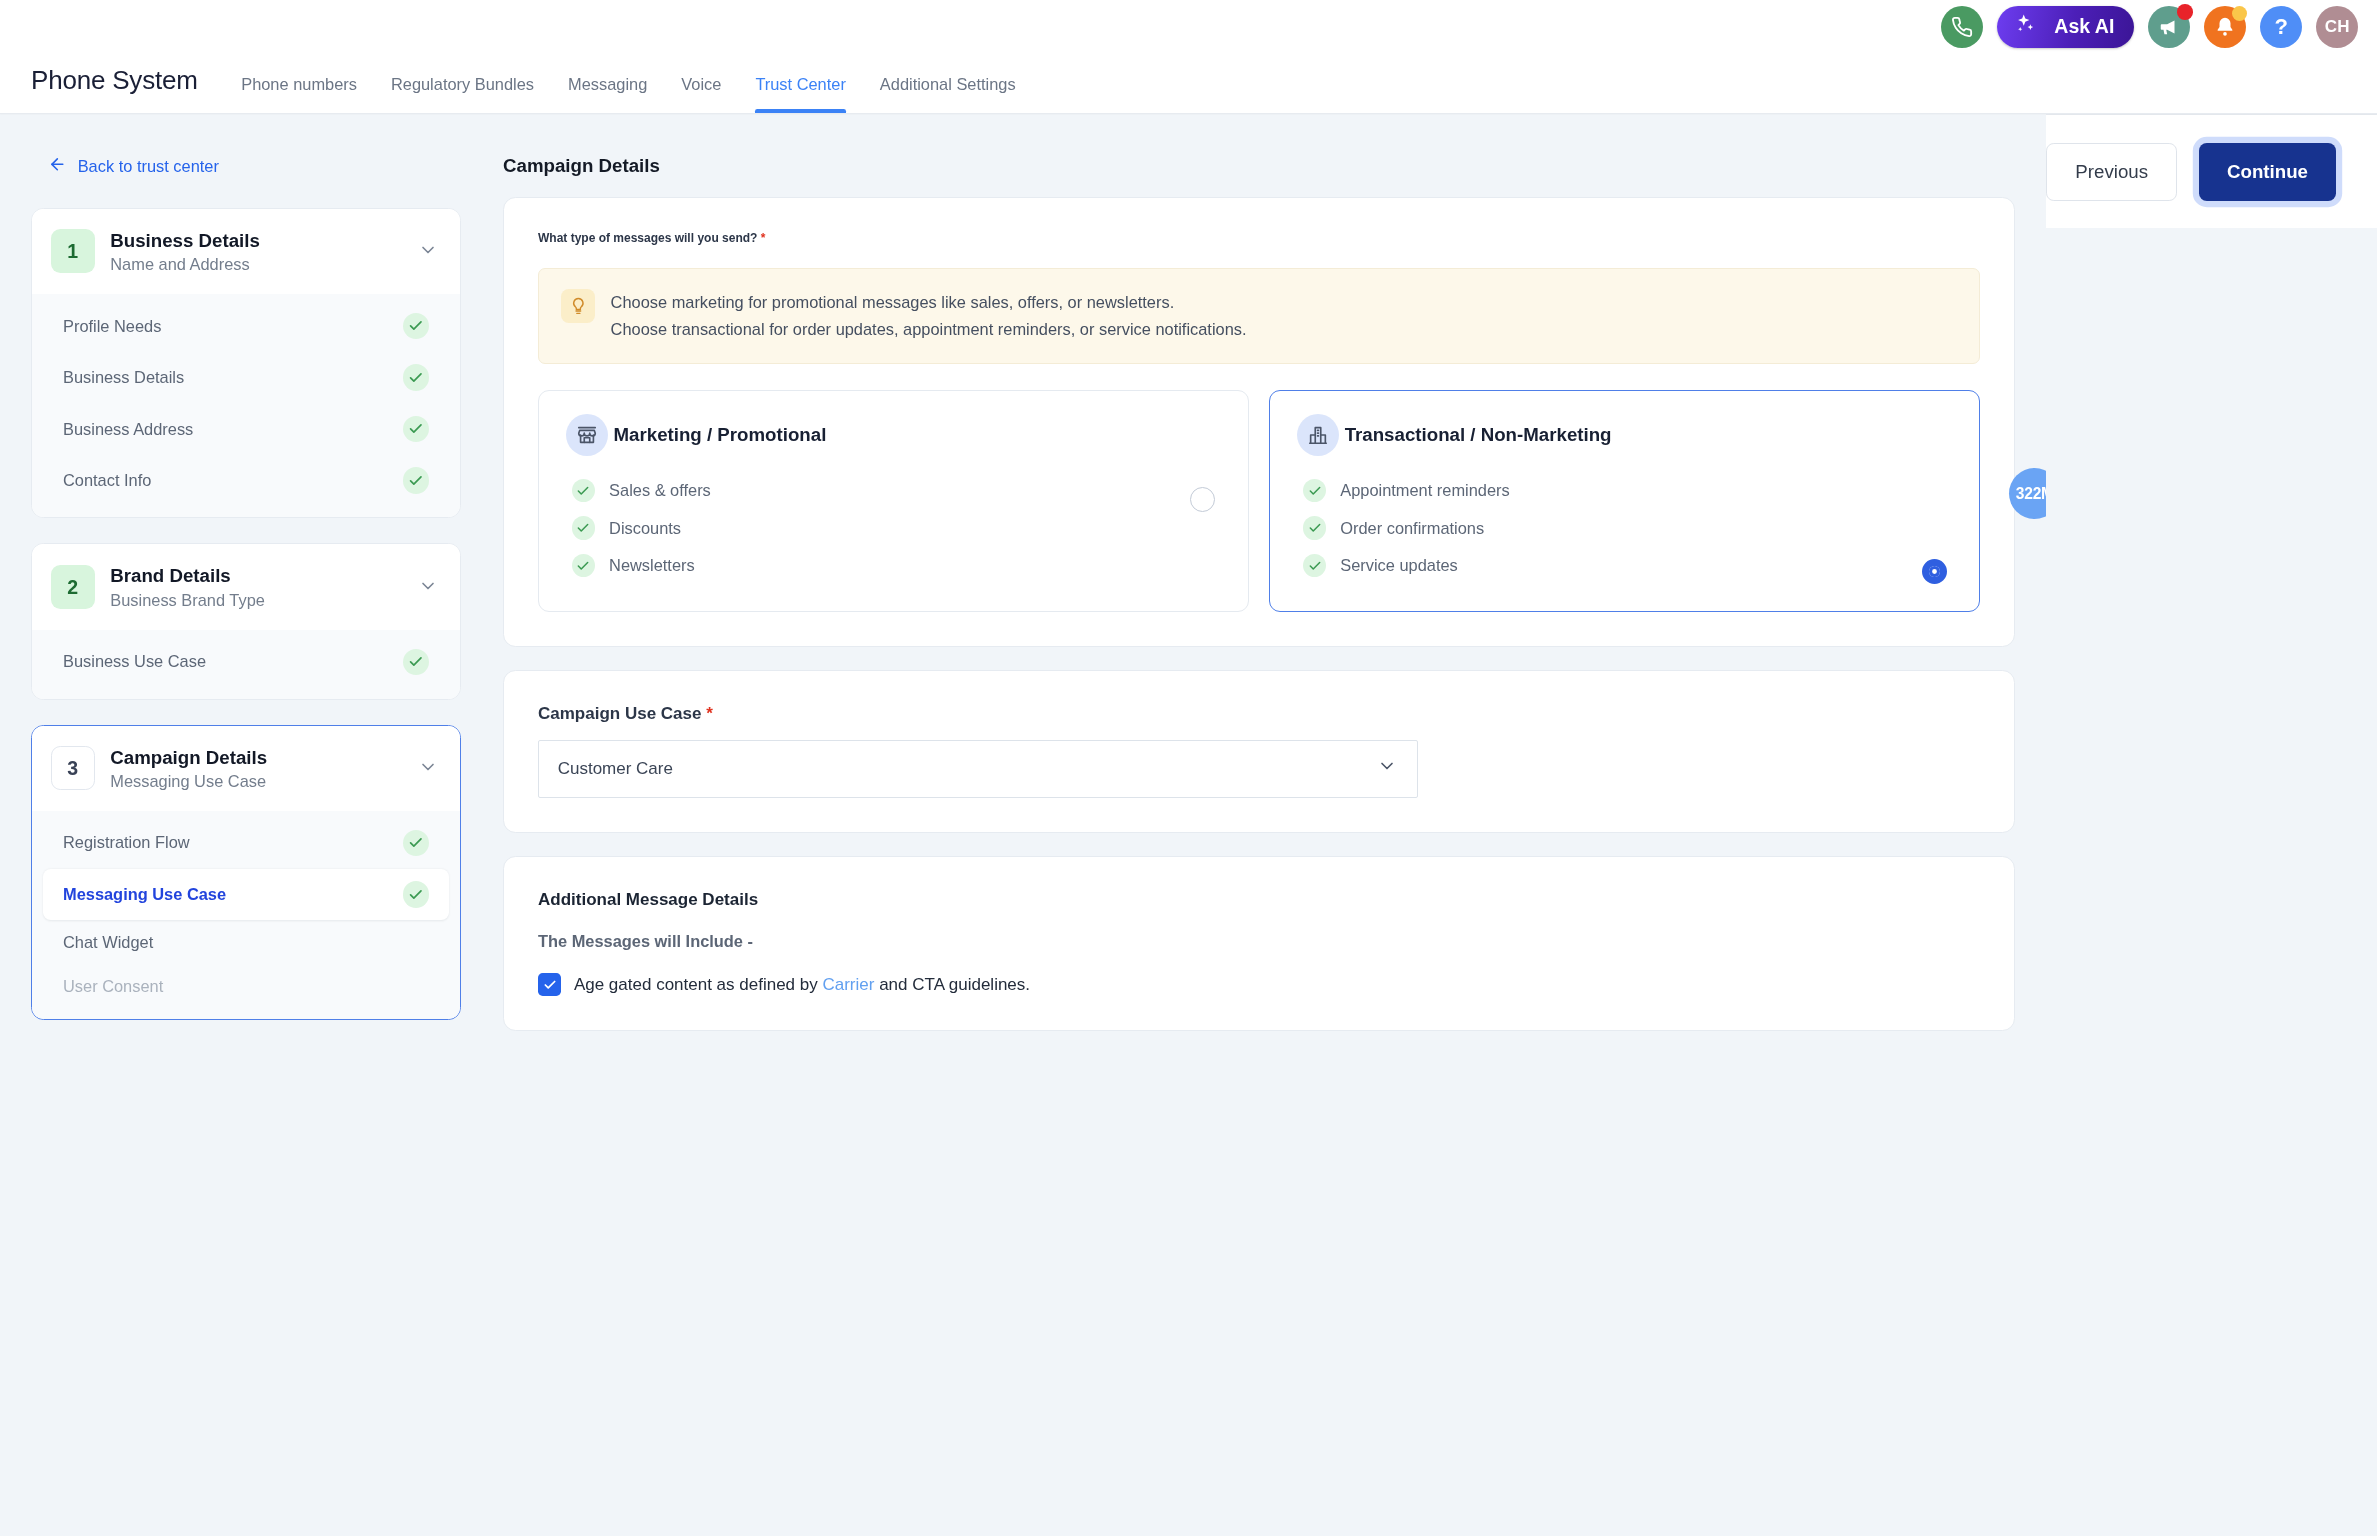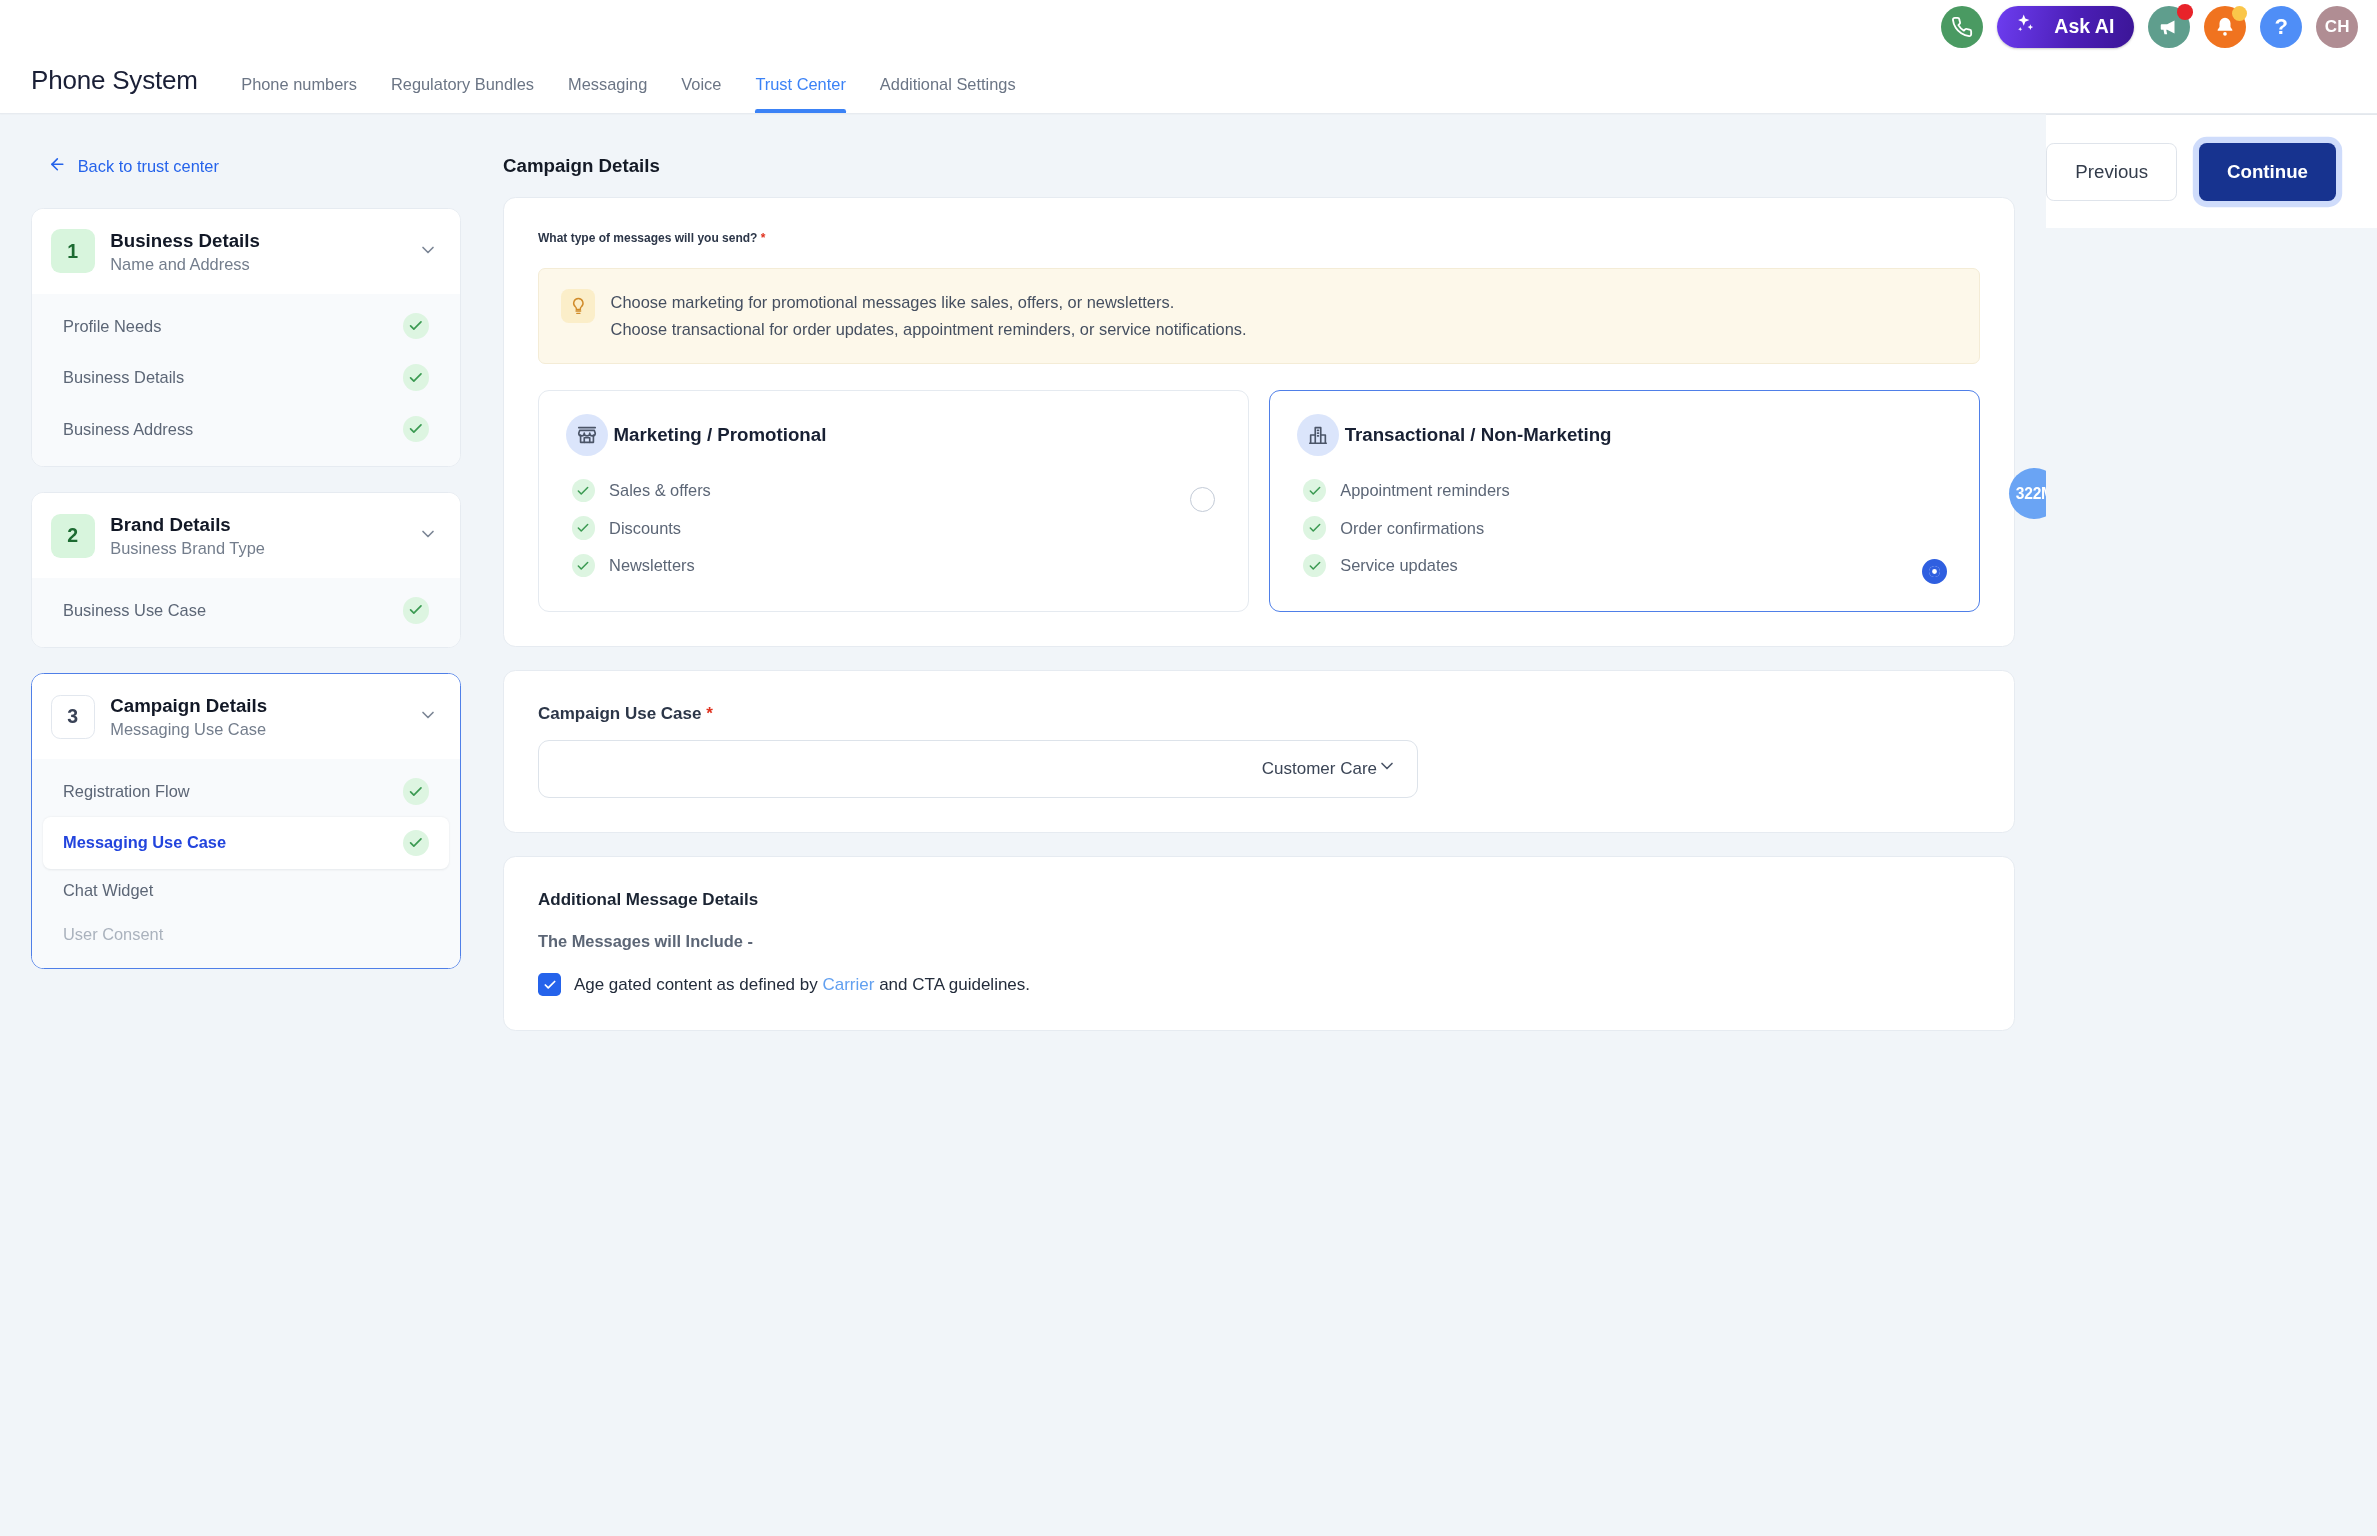--- a/index.html
+++ b/index.html
@@ -160,22 +160,22 @@
     width: 25px; height: 25px; border-radius:50%;
     border: 1.6px solid #c3cbd7; background:#fff; flex:0 0 auto; margin-right: 6.2px;
   }
   .radio.on {
     border: 7px solid #2f5fe0; background:#fff;
     box-shadow: inset 0 0 0 3.1px #2f5fe0;
   }
 
   .field-label { font-size: 17px; font-weight:700; color:#2c3648; margin-bottom: 15.6px; }
   .select {
-    width: 880px; height: 58px; border:0.8px solid #dde3ea; border-radius: 11px;
-    background:#fff; display:flex; align-items:center; justify-content:flex-end;
+    width: 880px; height: 58px; border:0.8px solid #dde3ea; border-radius: 2px;
+    background:#fff; display:flex; align-items:center; justify-content:space-between;
     padding: 0 20px 0 18.7px; font-size: 17px; color:#3b4556;
   }
 
   .sec-title { font-size: 17px; font-weight:700; color:#1b2433; margin-bottom: 22px; }
   .sec-sub { font-size: 16.4px; color:#5c6676; margin-bottom: 22px; font-weight: bold; }
   .ckrow { display:flex; align-items:center; gap: 12.5px; }
   .ckbox {
     width: 23.4px; height: 23.4px; border-radius: 4.7px; background:#2563eb;
     display:flex; align-items:center; justify-content:center; flex:0 0 auto;
   }
@@ -304,20 +304,28 @@
           <div class="sub-item">
             <span>Business Details</span>
             <span class="check">
               <svg width="15.6" height="15.6" viewBox="0 0 24 24" fill="none" stroke="#3b9a52" stroke-width="2.6" stroke-linecap="round" stroke-linejoin="round">
                   <polyline points="20 6 9 17 4 12"></polyline>
                 </svg>
             </span>
           </div>
           <div class="sub-item">
             <span>Business Address</span>
+            <span class="check">
+              <svg width="15.6" height="15.6" viewBox="0 0 24 24" fill="none" stroke="#3b9a52" stroke-width="2.6" stroke-linecap="round" stroke-linejoin="round">
+                  <polyline points="20 6 9 17 4 12"></polyline>
+                </svg>
+            </span>
+          </div>
+          <div class="sub-item">
+            <span>Contact Info</span>
             <span class="check">
               <svg width="15.6" height="15.6" viewBox="0 0 24 24" fill="none" stroke="#3b9a52" stroke-width="2.6" stroke-linecap="round" stroke-linejoin="round">
                   <polyline points="20 6 9 17 4 12"></polyline>
                 </svg>
             </span>
           </div>
         </div>
       </div>
 
       <div class="panel">

